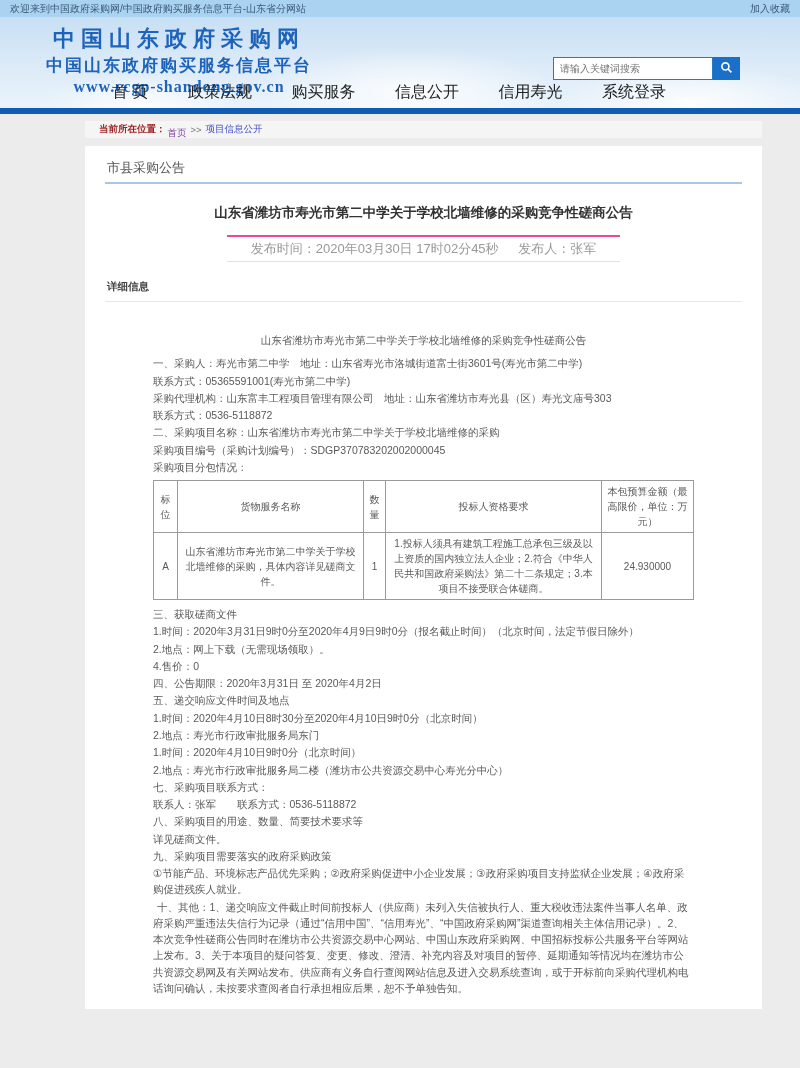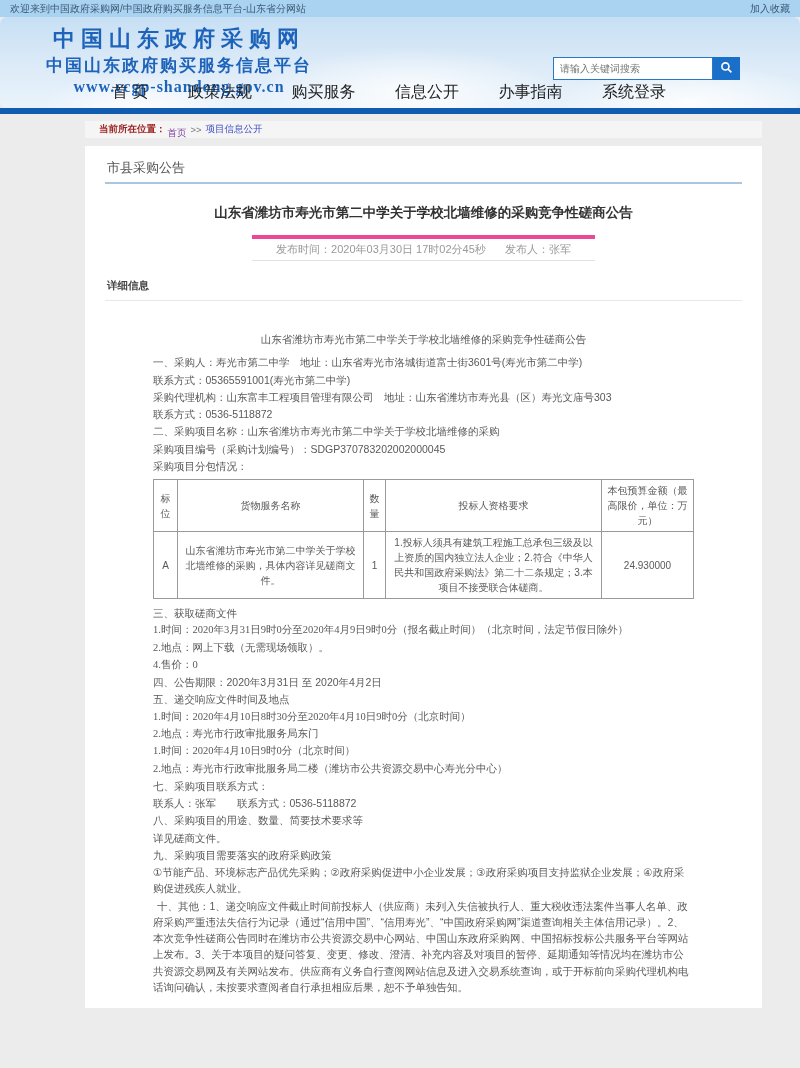--- a/index.html
+++ b/index.html
@@ -4,21 +4,21 @@
 <style>
   * { margin:0; padding:0; box-sizing:border-box; }
   html,body { width:800px; background:#ececec; font-family:"Liberation Sans","DejaVu Sans",sans-serif; }
 
   
   .topbar { height:17px; background:#a9d3f0; display:flex; justify-content:space-between;
             align-items:center; padding:0 10px; font-size:10px; color:#3c5a77; }
 
   
   .header { height:91px; background:linear-gradient(180deg,#c7dff4 0%,#ddebf8 55%,#e9f3fb 100%);
-            position:relative; overflow:hidden;border-radius:7px; }
+            position:relative; overflow:hidden; }
   .cloud { position:absolute; background:radial-gradient(ellipse at center,rgba(255,255,255,.85),rgba(255,255,255,0) 70%); border-radius:50%; }
   .c1 { width:300px; height:90px; left:260px; top:30px; }
   .c2 { width:260px; height:80px; left:560px; top:45px; }
   .c3 { width:200px; height:70px; left:40px; top:55px; }
   .logo { position:absolute; left:46px; top:7px; text-align:center; color:#1e63ba; font-weight:bold; }
   .logo-l1 { font-size:22px; letter-spacing:6px; font-family:"Liberation Serif","DejaVu Serif",serif; }
   .logo-l2 { font-size:17px; letter-spacing:2px; font-family:"Liberation Serif","DejaVu Serif",serif; }
   .logo-l3 { font-size:16px; letter-spacing:1px; margin-top:1px; font-family:"Liberation Serif","DejaVu Serif",serif; }
   .search { position:absolute; right:60px; top:40px; display:flex; }
   .search input { width:160px; height:23px; border:1px solid #2a77c5; font-size:10px; padding:0 6px;
@@ -39,32 +39,32 @@
   .breadcrumb .bl { color:#9c1f1f; font-weight:bold; }
   .breadcrumb a.home { color:#7d3f9e; text-decoration:none; margin:8px 4px 0 2px;font-family:Liberation Serif, serif; }
   .breadcrumb .sep { color:#777; margin-right:4px; }
   .breadcrumb a.cur { color:#3a49c0; text-decoration:none; }
 
   .card { background:#fff; padding:10px 20px 12px; min-height:768px; }
   .section-title { font-size:13px; color:#555; padding:3px 2px 5px;
                    border-bottom:2px solid #a9c7e1; margin-bottom:20px; }
   .article-title { text-align:center; font-size:13.5px; font-weight:bold; color:#333; margin:8px 30px 13px; }
   .pubinfo-wrap { text-align:center; margin-bottom:16px; }
-  .pubinfo { display:inline-block; border-top:4px solid #ec4899; border-bottom:1px solid #e2e2e2;
-             font-size:11px; color:#999; padding:3px 16px; }
+  .pubinfo { display:inline-block; border-top:2px solid #ec4899; border-bottom:1px solid #e2e2e2;
+             font-size:13px; color:#999; padding:3px 16px; }
   .pubinfo span { margin:0 8px; }
   .detail-label { font-size:10.5px; font-weight:bold; color:#444; padding:2px 2px 7px;
                   border-bottom:1px solid #e8e8e8; }
 
   .article-body { margin:30px 48px 0; font-size:10.5px; color:#595959; line-height:1.55; }
   .article-body p { margin:1px 0; }
   .p-center { text-align:center; margin-bottom:7px !important; }
   .sec  { margin-left:4px; }
   .sub  { margin-left:26px; }
-  .sub2 { margin-left:30px;font-family:Liberation Serif, serif; }
+  .sub2 { margin-left:30px; }
   .hang { text-indent:30px; }
   .hang0{ text-indent:4px; }
 
   table.bid { width:100%; border-collapse:collapse; margin:5px 0 6px; font-size:10px;
               color:#595959; text-align:center; }
   table.bid th, table.bid td { border:1px solid #9a9a9a; padding:3px 5px; font-weight:normal; line-height:1.5; }
   .col-bid{width:24px;} .col-name{width:186px;} .col-qty{width:22px;} .col-budget{width:92px;}
 </style>
 </head>
 <body>
@@ -95,21 +95,21 @@
         </svg>
       </span>
     </button>
   </div>
 
   <div class="nav">
     <span>首 页</span>
     <span>政策法规</span>
     <span>购买服务</span>
     <span>信息公开</span>
-    <span>办事指南</span>
+    <span>信用寿光</span>
     <span>系统登录</span>
   </div>
 </div>
 <div class="bluebar"></div>
 
 <div class="page">
   <div class="container">
 
     <div class="breadcrumb">
       <span class="bl">当前所在位置：</span>

